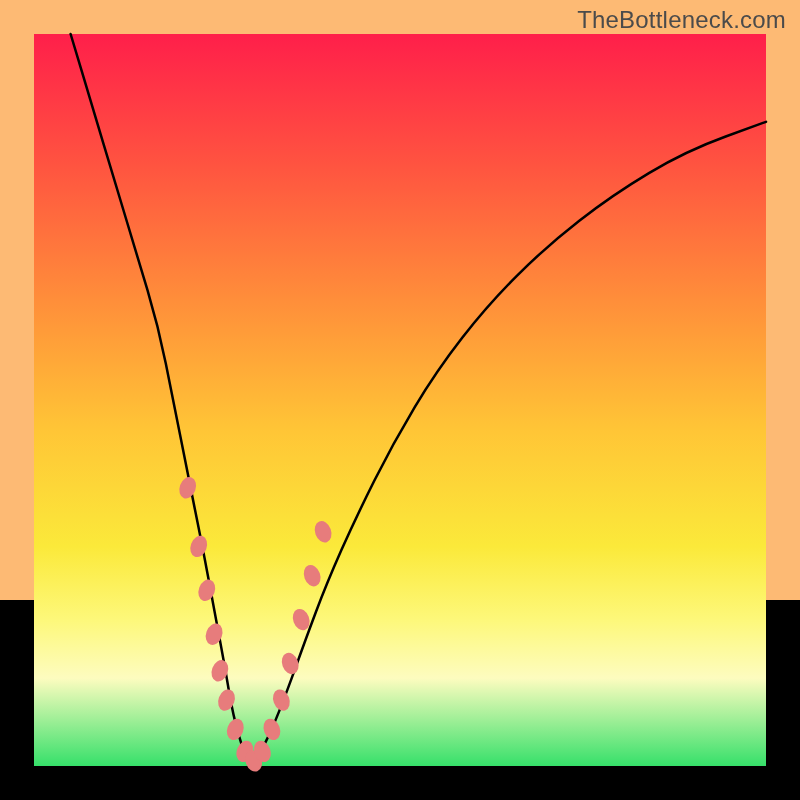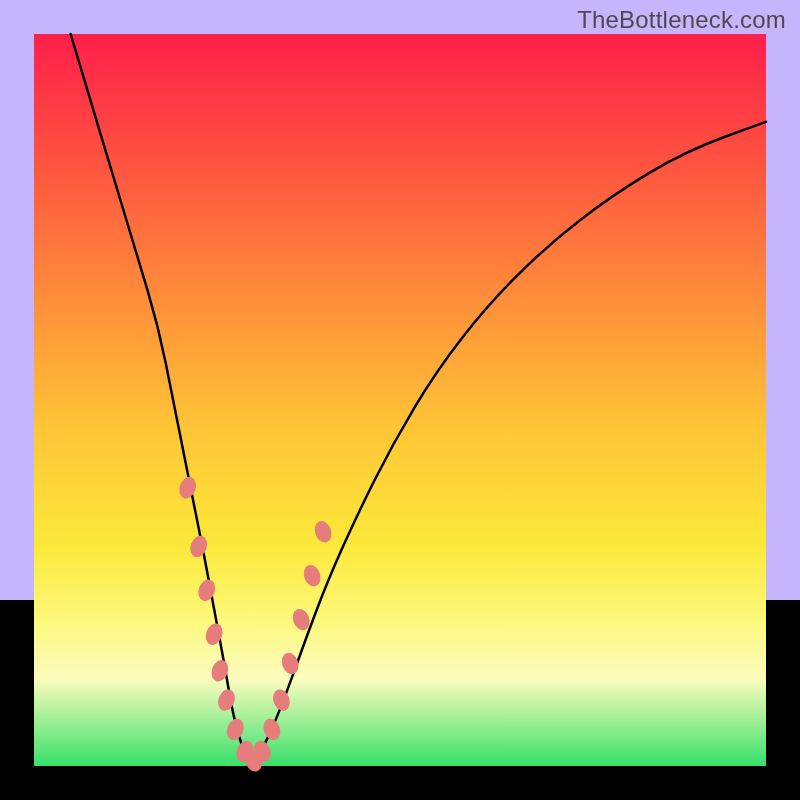--- a/index.html
+++ b/index.html
@@ -10,21 +10,21 @@
     overflow: hidden;
     background: #000;
     font-family: Arial, Helvetica, sans-serif;
   }
   .frame {
     position: absolute;
     left: 0;
     top: 0;
     width: 800px;
     height: 600px;
-    background: #c4b5fd;
+    background: #fdba74;
   }
   .plot-area {
     position: absolute;
     left: 34px;
     top: 34px;
     width: 732px;
     height: 732px;
     
     background: linear-gradient(
       to bottom,

